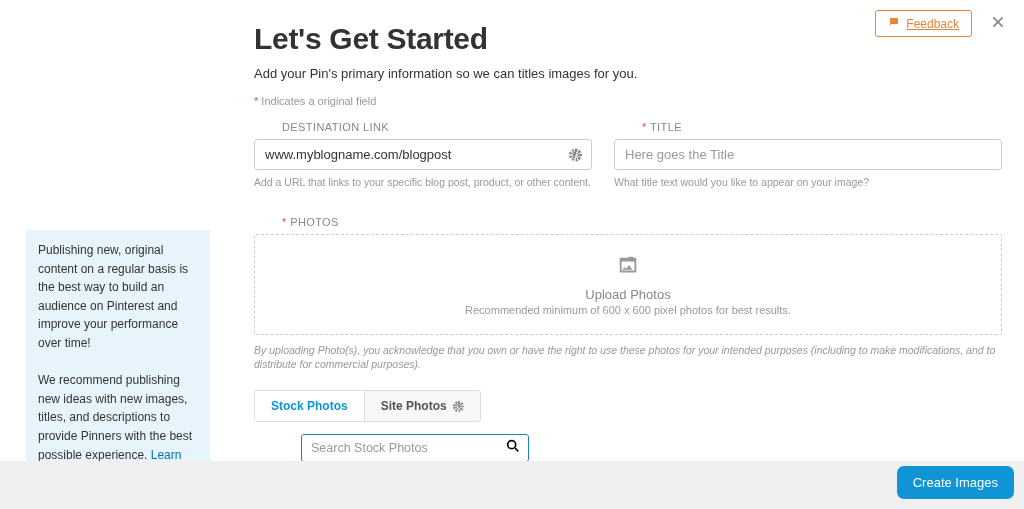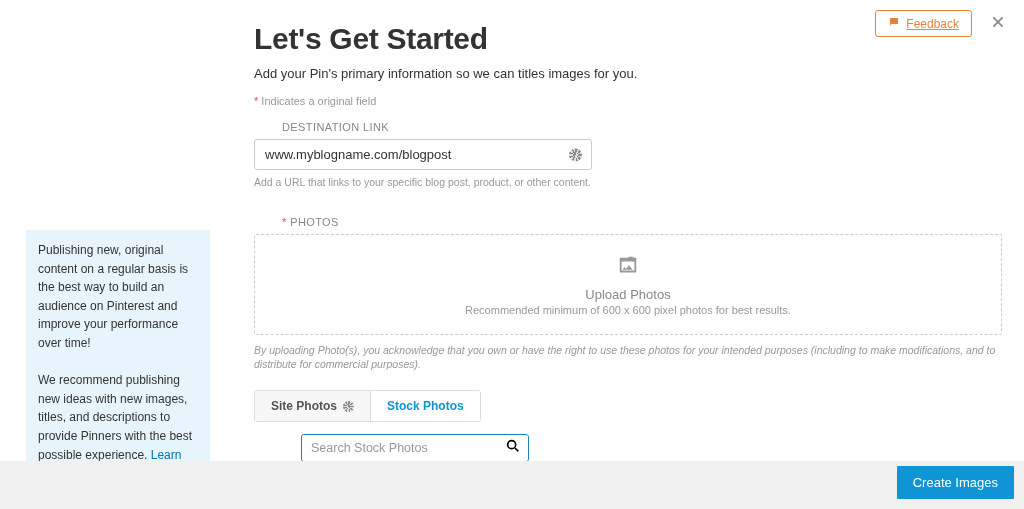--- a/index.html
+++ b/index.html
@@ -40,21 +40,21 @@
     .tab .spinner-sm { width: 11px; height: 11px; border-radius: 50%; background: repeating-conic-gradient(#888 0deg 20deg, #ddd 20deg 40deg); display: inline-block; }
     .search-row { margin-top: 12px; padding-left: 47px; }
     .search-wrap { position: relative; width: 228px; border: 1.5px solid #1b7fc1; border-radius: 3px; }
     .search-wrap input { border: none; width: 100%; padding: 6px 30px 6px 9px; font-size: 12.5px; outline: none; }
     .search-wrap input::placeholder { color: #999; }
     .search-wrap .mag { position: absolute; right: 7px; top: 50%; transform: translateY(-50%); }
     .search-wrap .mag svg { width: 16px; height: 16px; }
     .tip-row { margin-top: 14px; font-size: 12.5px; color: #444; line-height: 1.5; }
     .tip-bulb { margin-right: 4px; filter: saturate(0.3); }
     .footer-bar { position: absolute; left: 0; right: 0; bottom: 0; height: 48px; background: #f0f0f0; }
-    .create-btn { position: absolute; right: 10px; bottom: 10px; background: #0f95d6; color: #fff; border: none; border-radius: 1px; padding: 9px 16px; font-size: 13px; font-weight: 500; cursor: pointer; }
+    .create-btn { position: absolute; right: 10px; bottom: 10px; background: #0f95d6; color: #fff; border: none; border-radius: 7px; padding: 9px 16px; font-size: 13px; font-weight: 500; cursor: pointer; }
   </style>
 </head>
 <body>
 
 <div class="top-right">
   <button class="feedback-btn">
     <span><svg viewBox="0 0 24 24" fill="currentColor">
           <path d="M4 4h16v12H7l-3 3V4z"></path>
         </svg></span>
     <span>Feedback</span>
@@ -81,45 +81,52 @@
 
   <div class="form-row">
     <div class="form-col-left">
       <label class="field-label">DESTINATION LINK</label>
       <div class="input-wrap">
         <input type="text" value="www.myblogname.com/blogpost" style="">
         <span class="spinner-icon"></span>
       </div>
       <p class="hint">Add a URL that links to your specific blog post, product, or other content.</p>
     </div>
+    <div class="form-col-right">
+      <label class="field-label required">TITLE</label>
+      <div class="input-wrap">
+        <input type="text" placeholder="Here goes the Title" style="">
+      </div>
+      <p class="hint">What title text would you like to appear on your image?</p>
+    </div>
   </div>
 
   <div class="photos-section">
     <label class="field-label required">PHOTOS</label>
     <div class="upload-zone">
       <span class="upload-icon">
         <svg viewBox="0 0 24 24">
             <path d="M21 3h-3l-1-1h-4l-1 1H3v16h18V3zm-2 14H5V7h14v10zM8 13l2 2 3-4 4 5H6l2-3z"></path>
             <circle cx="17" cy="5" r="1.2"></circle>
             <path d="M17 3v4M15 5h4" stroke="#999" stroke-width="1.2"></path>
           </svg>
       </span>
       <p class="upload-title">Upload Photos</p>
       <p class="upload-sub">Recommended minimum of 600 x 600 pixel photos for best results.</p>
     </div>
     <p class="disclaimer">By uploading Photo(s), you acknowledge that you own or have the right to use these photos for your intended purposes (including to make modifications, and to distribute for commercial purposes).</p>
   </div>
 
   <div class="tabs">
+    <div class="tab active">
+      <span>Stock Photos</span>
+    </div>
     <div class="tab">
       <span>Site Photos</span>
       <span class="spinner-sm"></span>
-    </div>
-    <div class="tab active">
-      <span>Stock Photos</span>
     </div>
   </div>
 
   <div class="search-row">
     <div class="search-wrap">
       <input type="text" placeholder="Search Stock Photos" style="">
       <span class="mag">
         <svg viewBox="0 0 24 24" fill="none" stroke="#000" stroke-width="2.5">
             <circle cx="10" cy="10" r="6"></circle>
             <path d="M15 15l5 5"></path>

